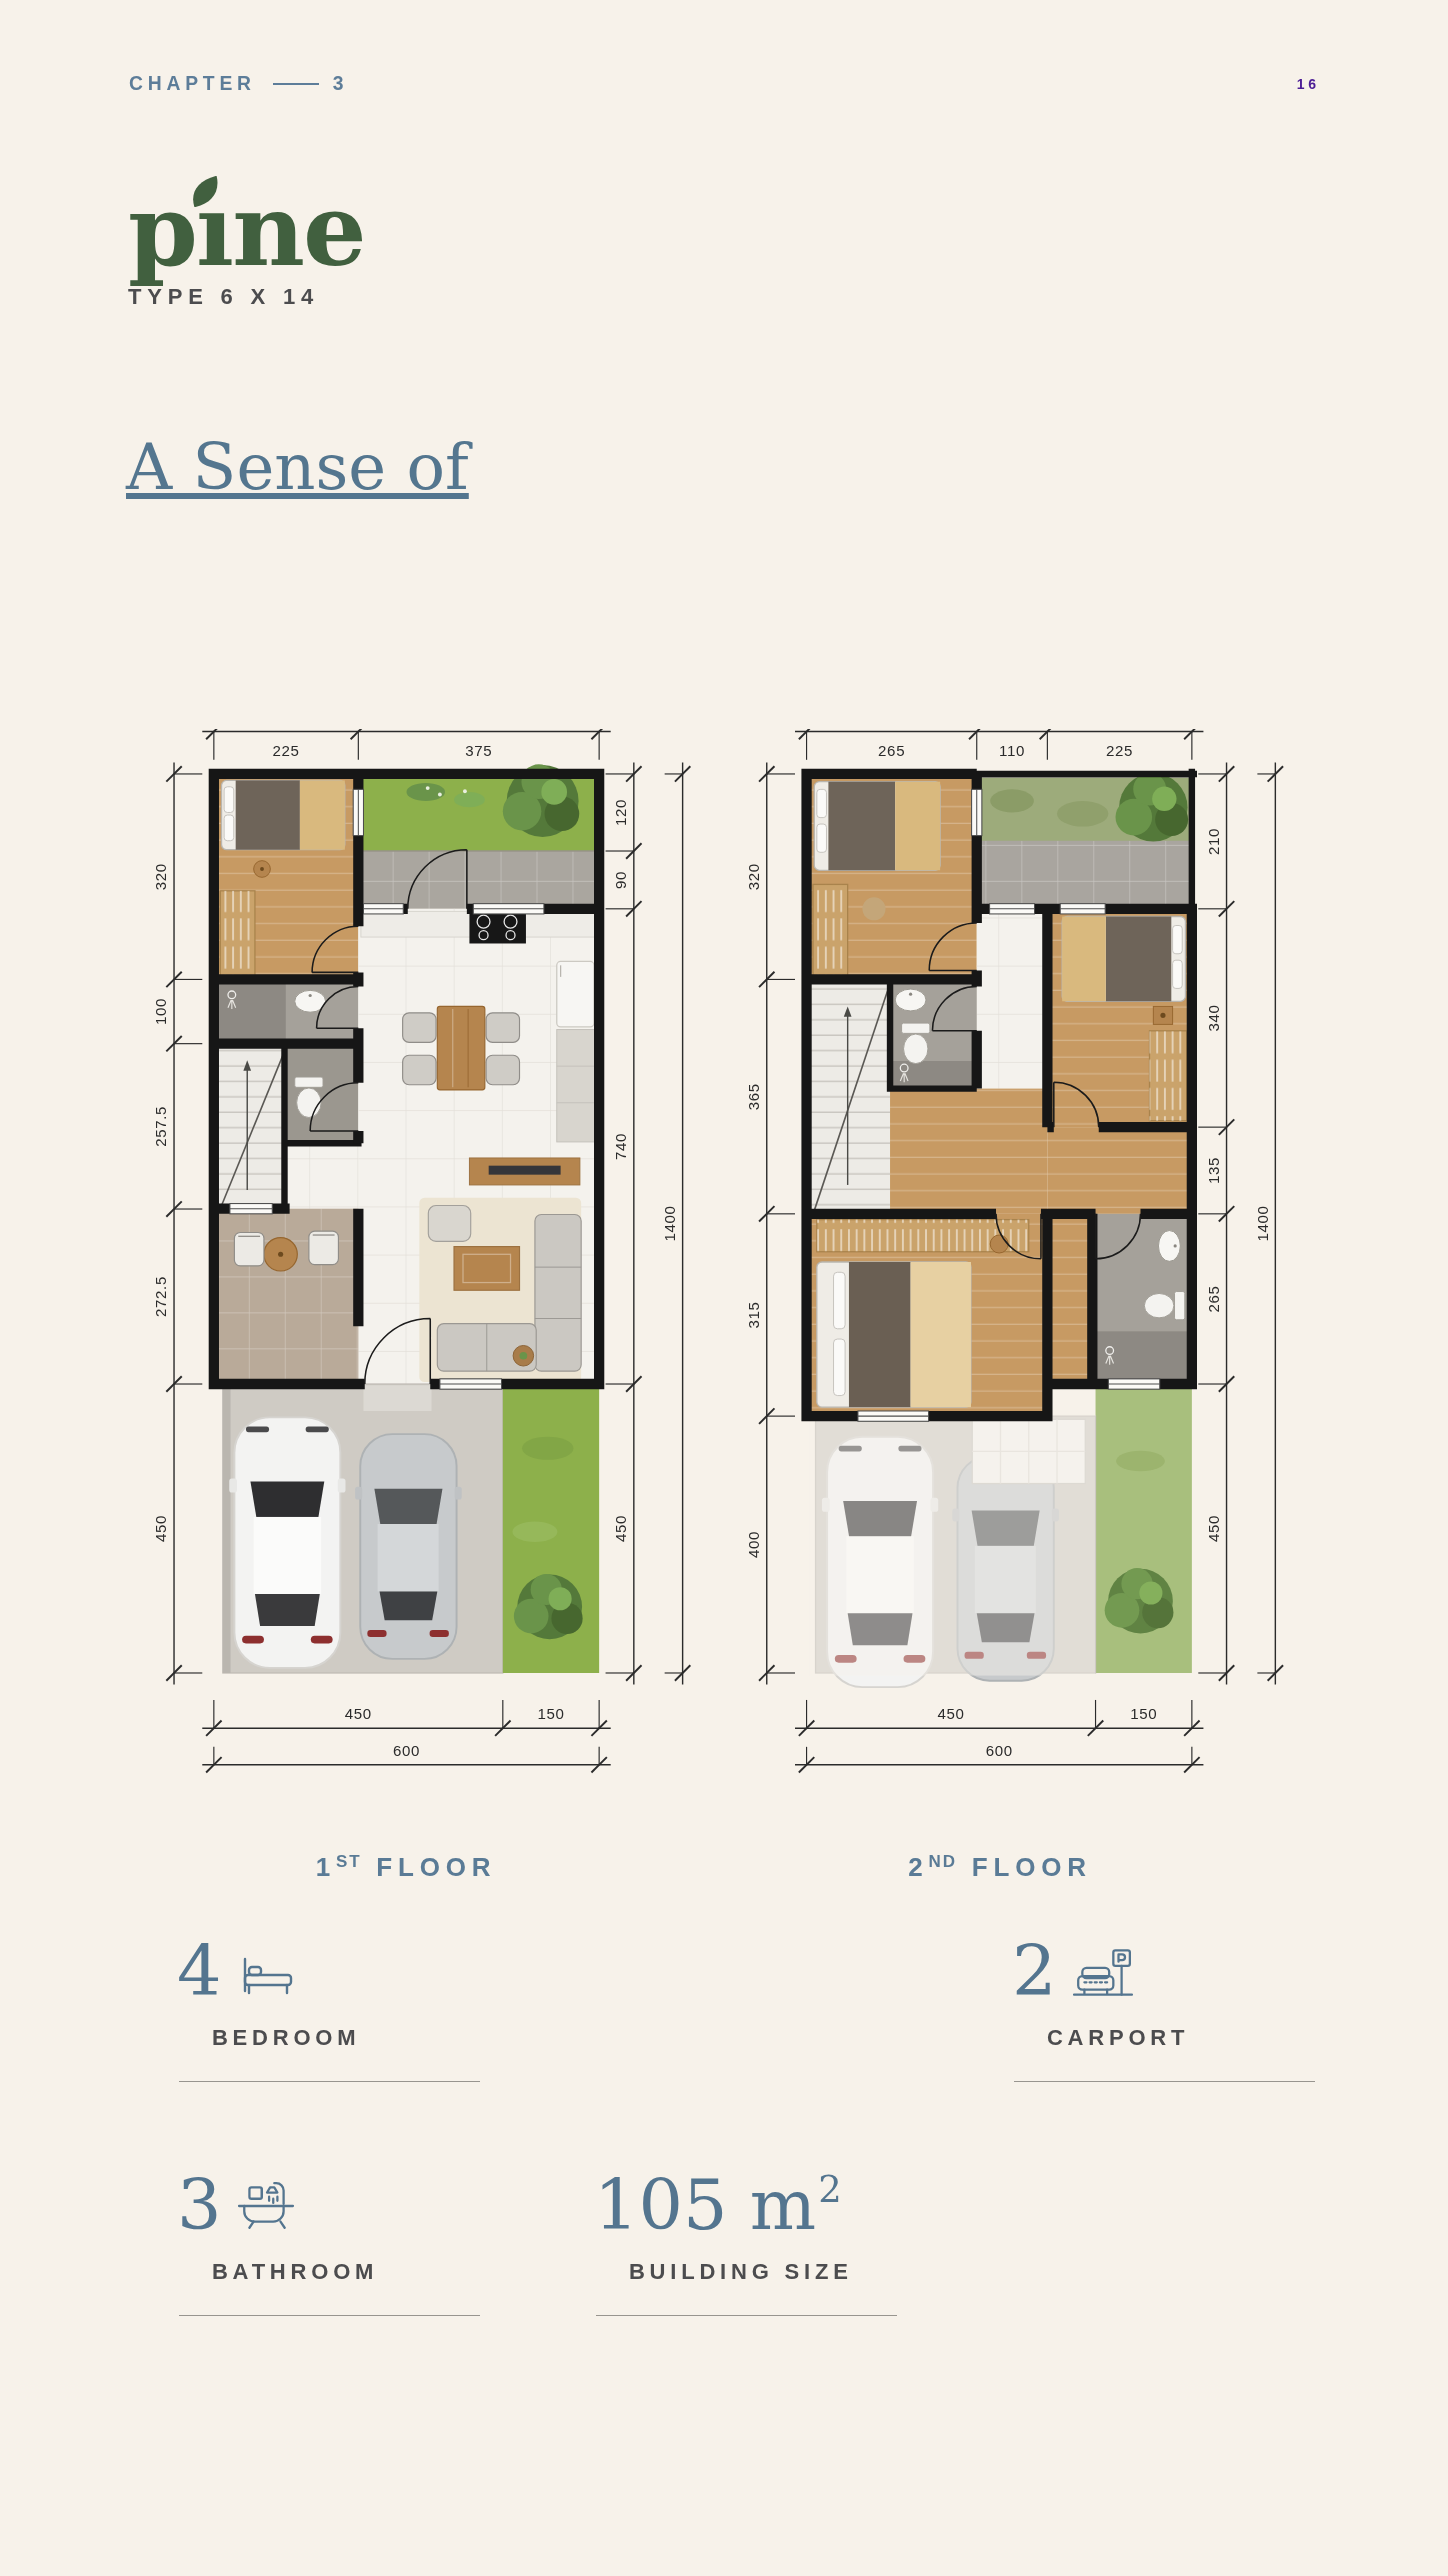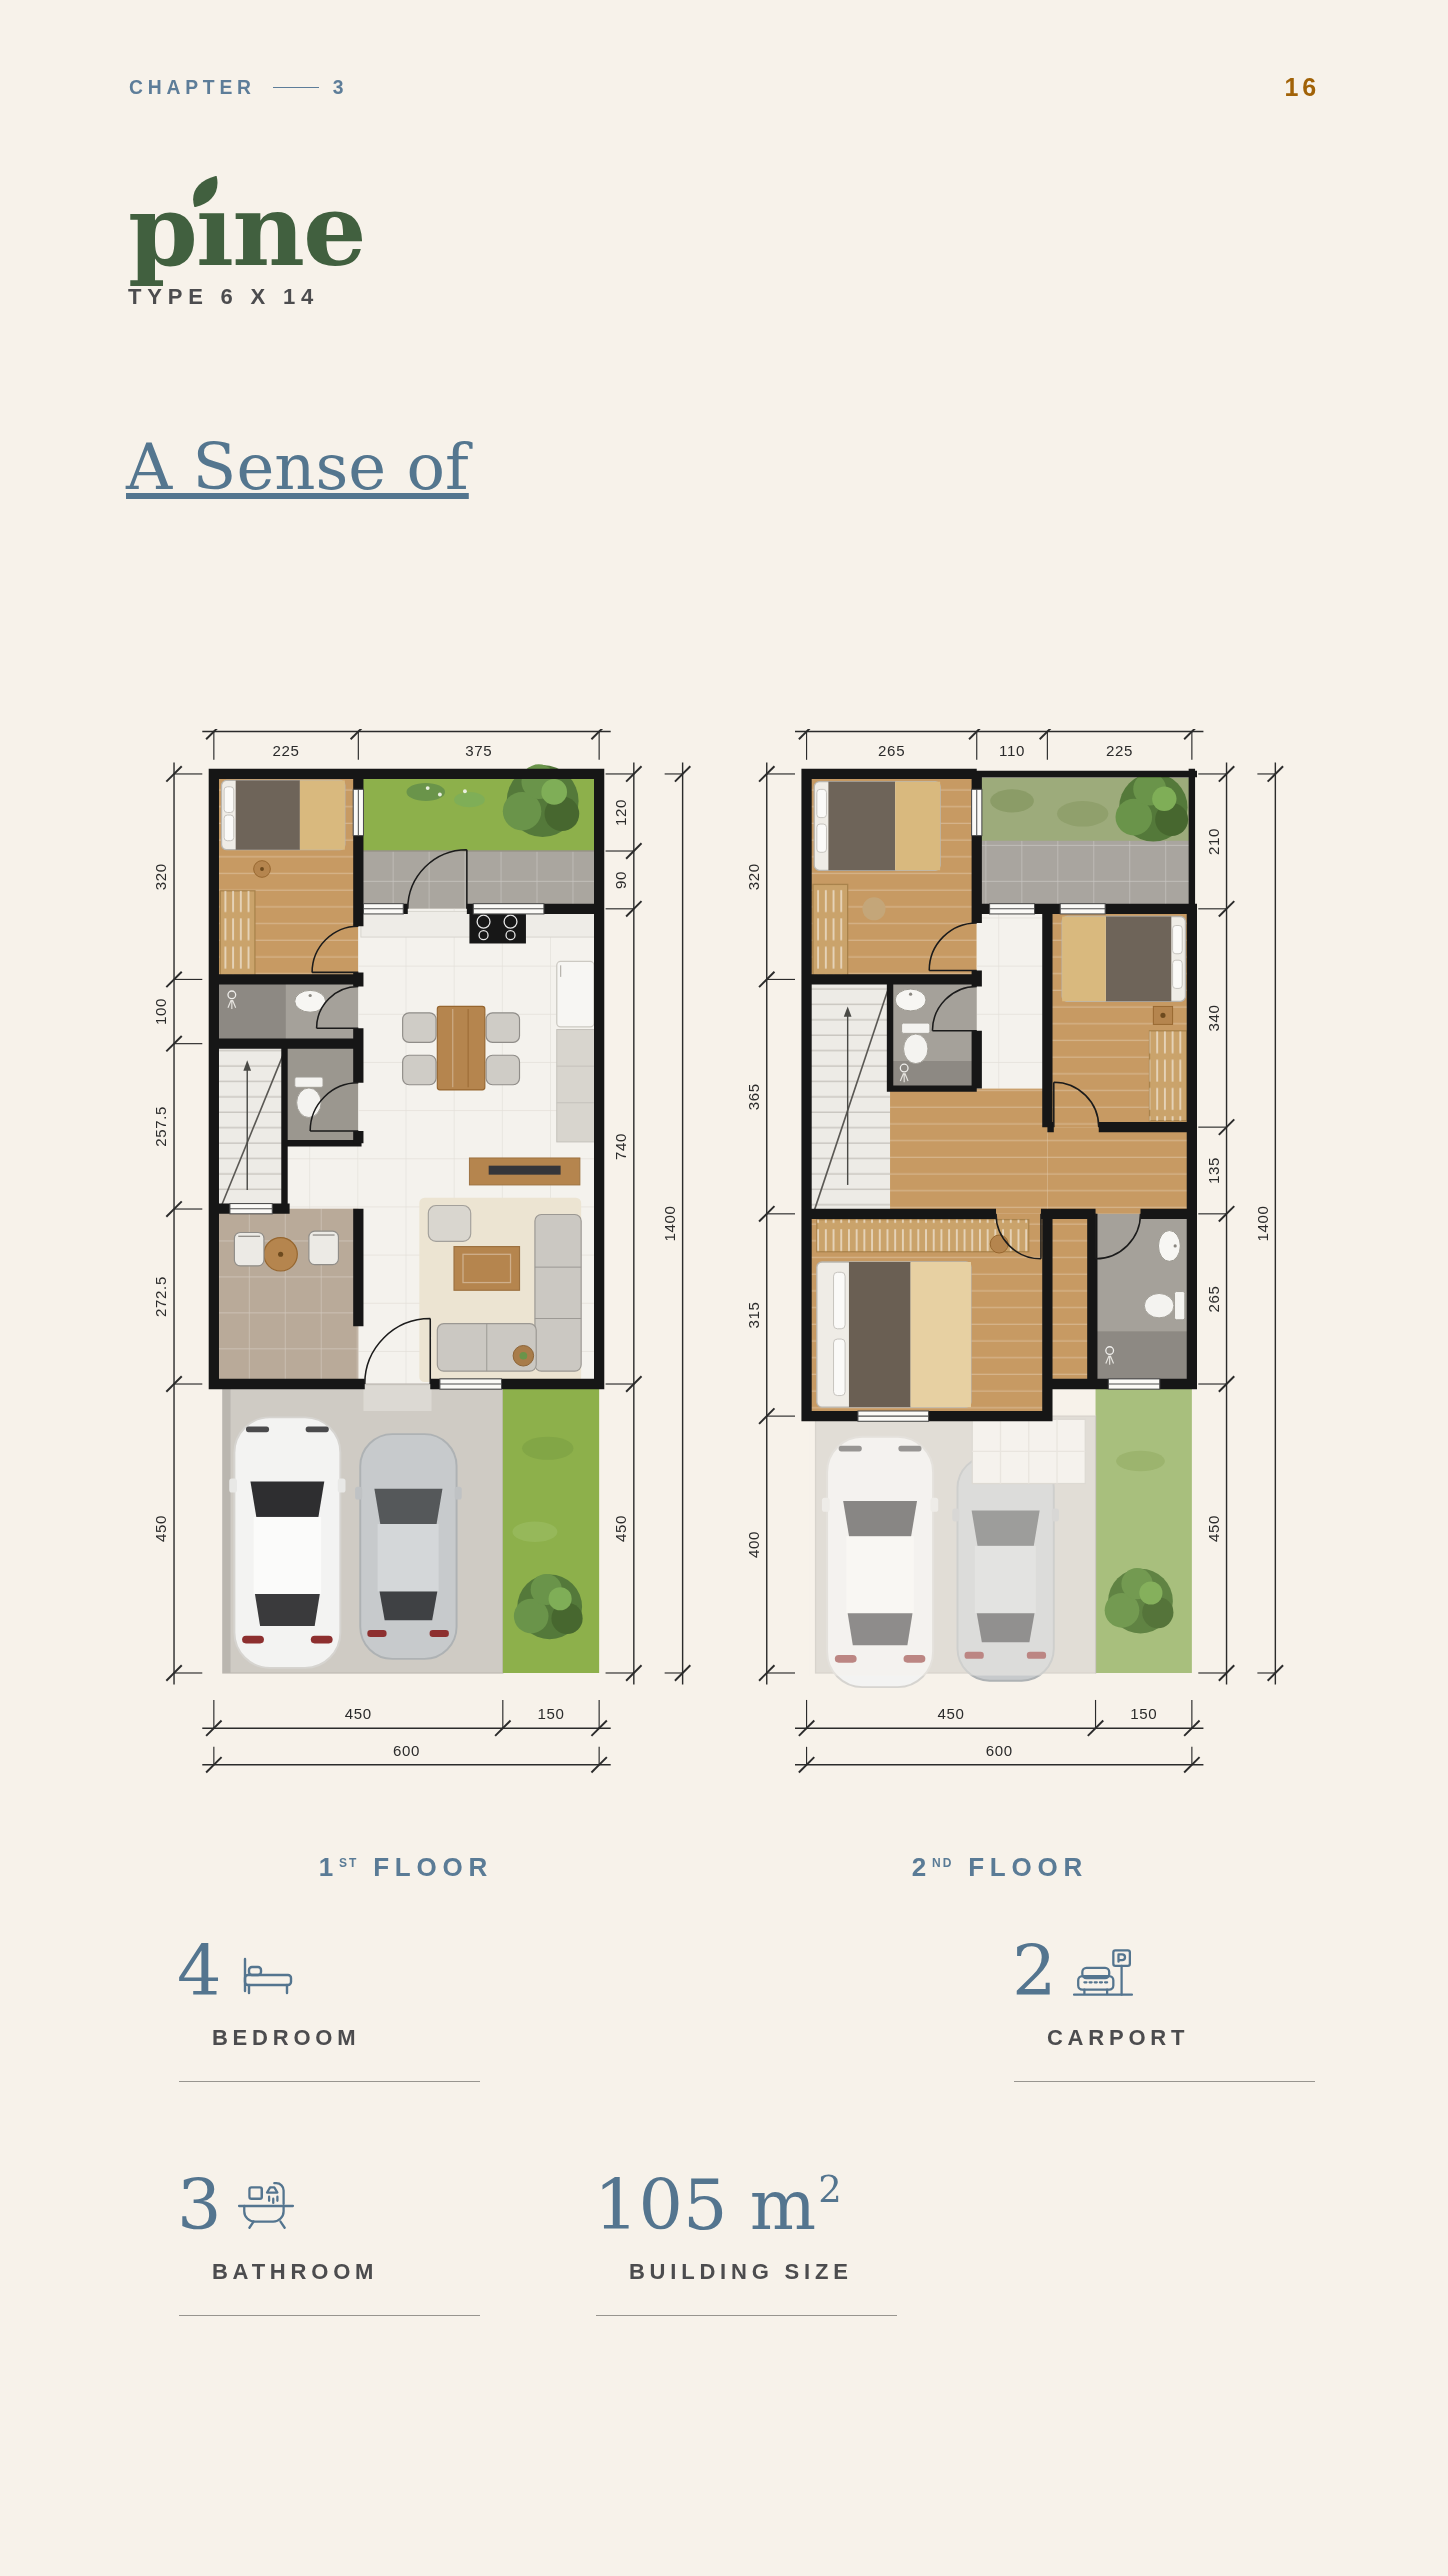--- a/index.html
+++ b/index.html
@@ -5,37 +5,37 @@
   html,body{margin:0;padding:0;}
   body{background:#e9e4dc;font-family:"Liberation Sans",sans-serif;}
   .page{position:relative;width:1449px;height:2576px;background:#f7f2ea;overflow:hidden;margin:0 auto;}
 
   
   .hdr{position:absolute;left:129px;right:129px;top:73px;display:flex;justify-content:space-between;align-items:center;}
   .hdr-left{display:flex;align-items:center;color:#5d7d99;}
   .hdr-chapter{font-size:19.3px;font-weight:700;letter-spacing:4.8px;color:#5d7d99;}
   .hdr-line{width:46px;height:1.9px;background:#5d7d99;margin:0 13.5px 0 17.4px;}
   .hdr-num{font-size:19.3px;font-weight:700;letter-spacing:2.9px;color:#5d7d99;}
-  .hdr-page{font-size:25px;font-weight:700;letter-spacing:3.9px;color:#a16207;}
+  .hdr-page{font-size:14px;font-weight:700;letter-spacing:3.9px;color:#4c1d95;}
 
   
   .brand{position:absolute;left:128px;top:180px;}
   .logo{position:relative;font-family:"DejaVu Serif",serif;font-weight:700;font-size:100px;line-height:1;color:#41603f;letter-spacing:-1.9px;}
   .logo .leaf{position:absolute;left:60px;top:-3.9px;}
   .brand-type{margin-top:4px;font-size:22px;font-weight:700;letter-spacing:5.8px;color:#4c4c4e;}
 
   
   .title{position:absolute;left:126px;top:425px;font-family:"DejaVu Serif",serif;color:#54768f;font-size:64px;line-height:1.33;text-decoration:underline;}
   .title .t2{font-style:italic;}
 
   
   .plans-svg{position:absolute;left:127px;top:729px;}
 
   .floor-label{position:absolute;top:1852px;width:386px;text-align:center;color:#5a7b96;font-size:26px;font-weight:600;letter-spacing:5.8px;}
-  .floor-label sup{font-size:12px;letter-spacing:1.9px;vertical-align:8.7px;margin-right:1.9px;}
+  .floor-label sup{font-size:17px;letter-spacing:1.9px;vertical-align:8.7px;margin-right:1.9px;}
   .fl-first{left:213px;}
   .fl-second{left:807px;}
 
   
   .stat{position:absolute;width:328px;}
   .stat-row{display:flex;align-items:flex-end;gap:15.5px;height:75px;}
   .stat-num{font-family:"DejaVu Serif",serif;font-size:70px;line-height:0.92;color:#54758f;}
   .stat-num sup{font-size:37px;vertical-align:27px;margin-left:1.9px;}
   .stat-icon{margin-bottom:3.9px;}
   .stat-label{position:absolute;top:97px;left:1.9px;font-size:22px;font-weight:700;letter-spacing:4.8px;color:#4c4c4e;white-space:nowrap;margin-left:33px;}

